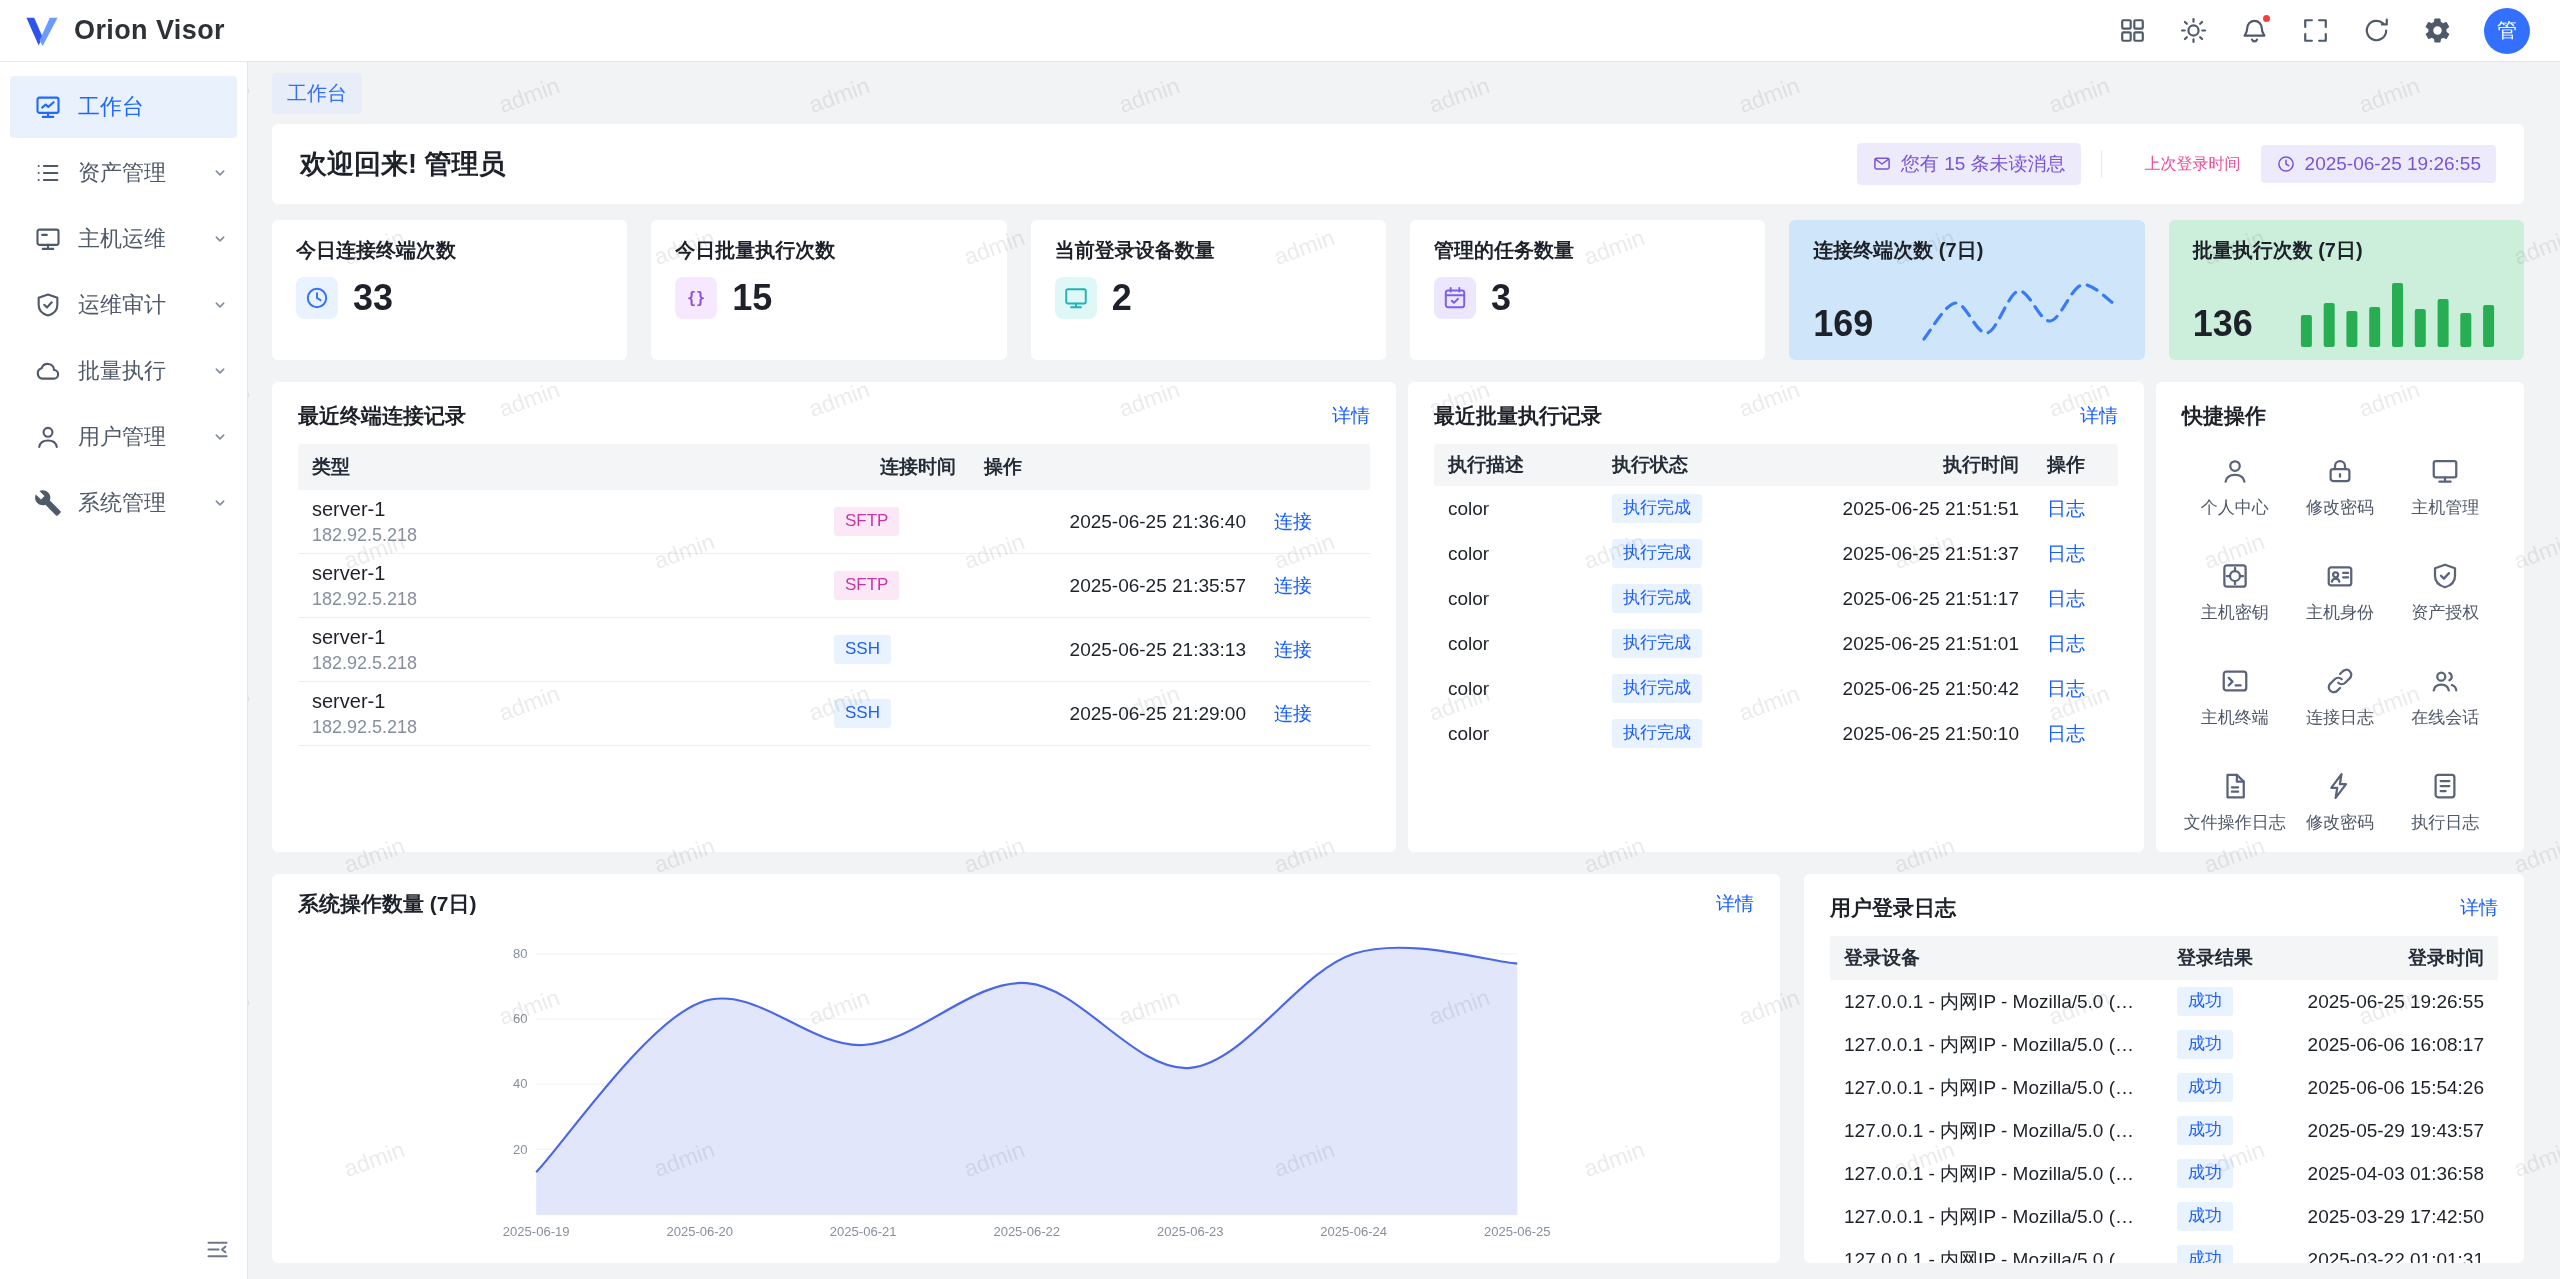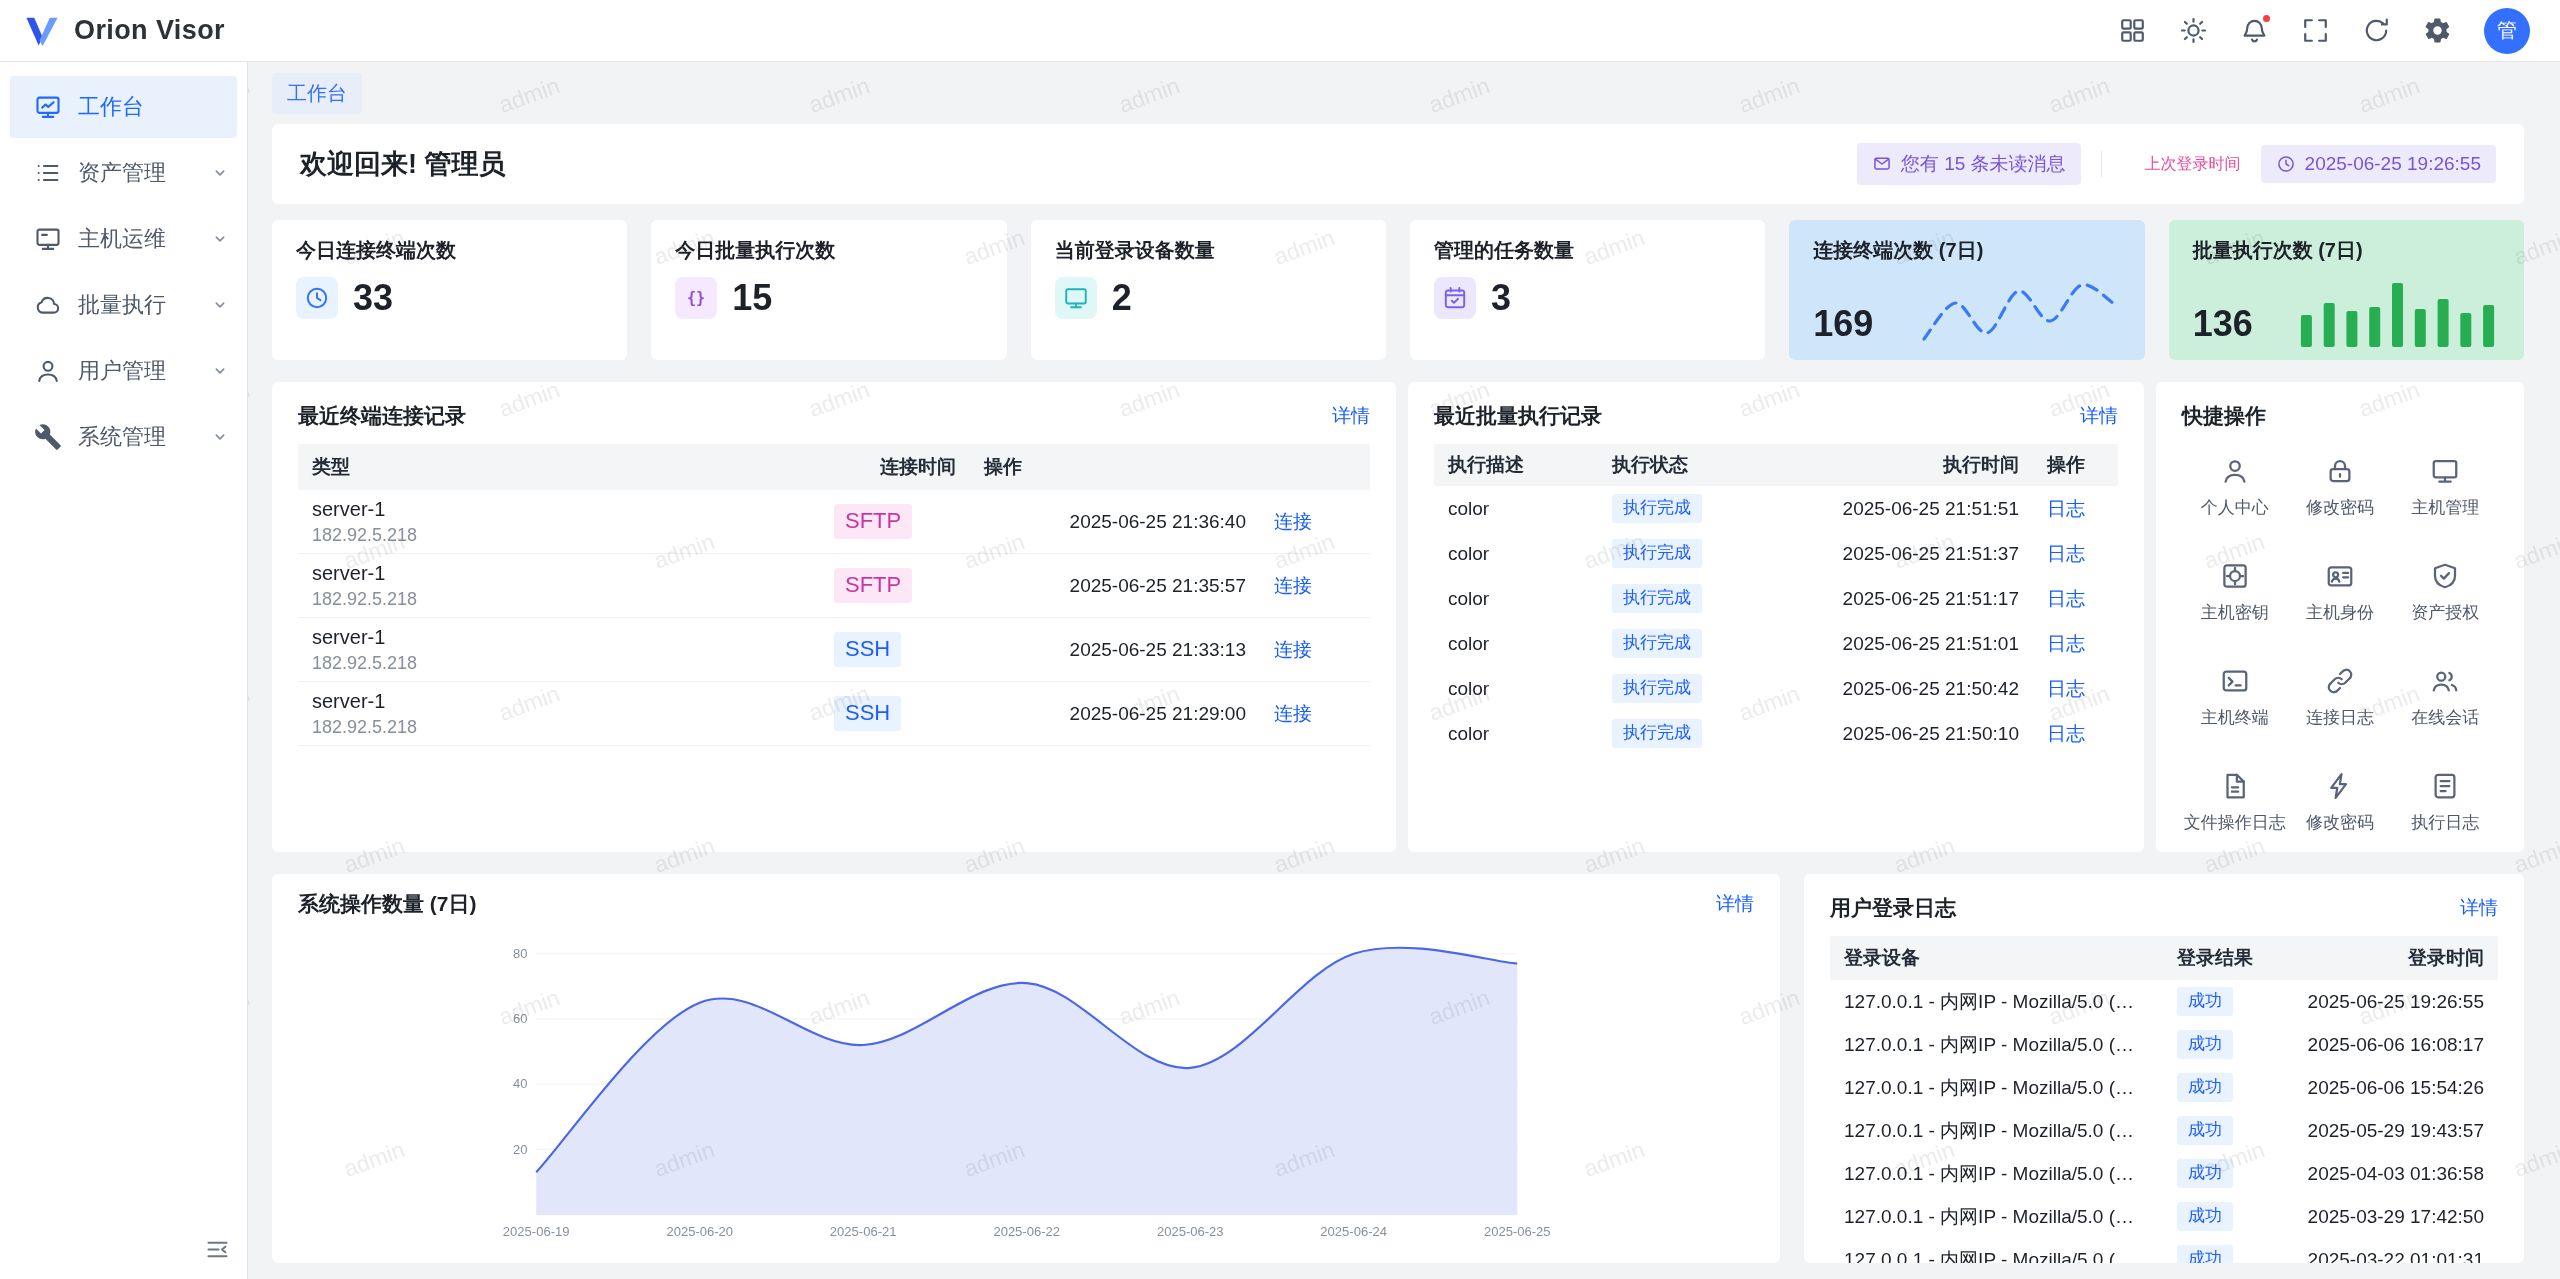--- a/index.html
+++ b/index.html
@@ -83,21 +83,21 @@
   .tbl-head { background:#f4f5f7; border-radius:2px; font-size:19px; font-weight:700; color:#242c38; }
   .c { padding:0 14px; min-width:0; font-size:19px; }
   .c.r { text-align:right; }
   .trunc { white-space:nowrap; overflow:hidden; text-overflow:ellipsis; }
 
   .tgrid { grid-template-columns:1fr 150px 290px 110px; }
   .terminal-panel .tbl-head { height:46px; }
   .terminal-panel .tbl-row { height:64px; border-bottom:1px solid #eceef2; }
   .host { font-size:20px; color:#1d2129; }
   .ip { font-size:18px; color:#86909c; margin-top:4px; }
-  .tag { display:inline-block; font-size:22px; padding:4px 11px; border-radius:3px; line-height:1.2; }
+  .tag { display:inline-block; font-size:17px; padding:4px 11px; border-radius:3px; line-height:1.2; }
   .tag.sftp { background:#fbe7f6; color:#c935a6; }
   .tag.ssh  { background:#e8f3ff; color:#1e5eff; }
 
   .bgrid { grid-template-columns:1fr 170px 265px 85px; }
   .batch-panel .tbl-head { height:42px; }
   .batch-panel .tbl-row { height:45px; }
   .badge { display:inline-block; background:#e8f3ff; color:#1e5eff; font-size:17px; padding:4px 11px; border-radius:3px; line-height:1.2; white-space:nowrap; }
 
   .qa-grid { display:grid; grid-template-columns:repeat(3,1fr); row-gap:42px; margin-top:22px; }
   .qa-item { display:flex; flex-direction:column; align-items:center; gap:10px; cursor:pointer; }
@@ -175,20 +175,30 @@
         <span class="si-arrow"><svg viewBox="0 0 24 24" fill="none" stroke="currentColor" stroke-width="1.8" stroke-linecap="round" stroke-linejoin="round">
               <path d="M8 10l4 4 4-4"></path>
             </svg></span>
       </div>
       <div class="side-item">
         <span class="si-icon"><svg viewBox="0 0 24 24" fill="none" stroke="currentColor" stroke-width="1.8" stroke-linecap="round" stroke-linejoin="round">
               <rect x="3" y="4" width="18" height="13" rx="1.5"></rect>
               <path d="M12 17v3.5M7.5 20.5h9M7 8.5h4"></path>
             </svg></span>
         <span class="si-label">主机运维</span>
+        <span class="si-arrow"><svg viewBox="0 0 24 24" fill="none" stroke="currentColor" stroke-width="1.8" stroke-linecap="round" stroke-linejoin="round">
+              <path d="M8 10l4 4 4-4"></path>
+            </svg></span>
+      </div>
+      <div class="side-item">
+        <span class="si-icon"><svg viewBox="0 0 24 24" fill="none" stroke="currentColor" stroke-width="1.8" stroke-linecap="round" stroke-linejoin="round">
+              <path d="M12 3l8 2.8V12c0 4.6-3.4 7.7-8 9-4.6-1.3-8-4.4-8-9V5.8L12 3z"></path>
+              <path d="M8.8 11.8l2.3 2.3 4.1-4.4"></path>
+            </svg></span>
+        <span class="si-label">运维审计</span>
         <span class="si-arrow"><svg viewBox="0 0 24 24" fill="none" stroke="currentColor" stroke-width="1.8" stroke-linecap="round" stroke-linejoin="round">
               <path d="M8 10l4 4 4-4"></path>
             </svg></span>
       </div>
       <div class="side-item">
         <span class="si-icon"><svg viewBox="0 0 24 24" fill="none" stroke="currentColor" stroke-width="1.8" stroke-linecap="round" stroke-linejoin="round">
               <path d="M7.3 18.5h9.5a3.7 3.7 0 0 0 .4-7.4 5.5 5.5 0 0 0-10.7-1.4 4.5 4.5 0 0 0 .8 8.8z"></path>
             </svg></span>
         <span class="si-label">批量执行</span>
         <span class="si-arrow"><svg viewBox="0 0 24 24" fill="none" stroke="currentColor" stroke-width="1.8" stroke-linecap="round" stroke-linejoin="round">

